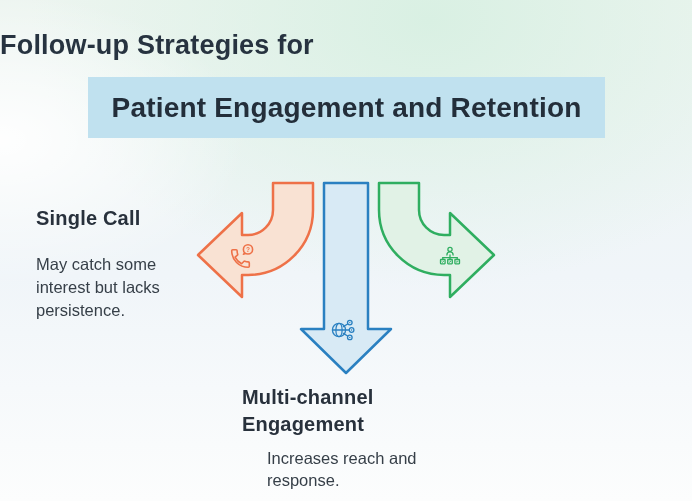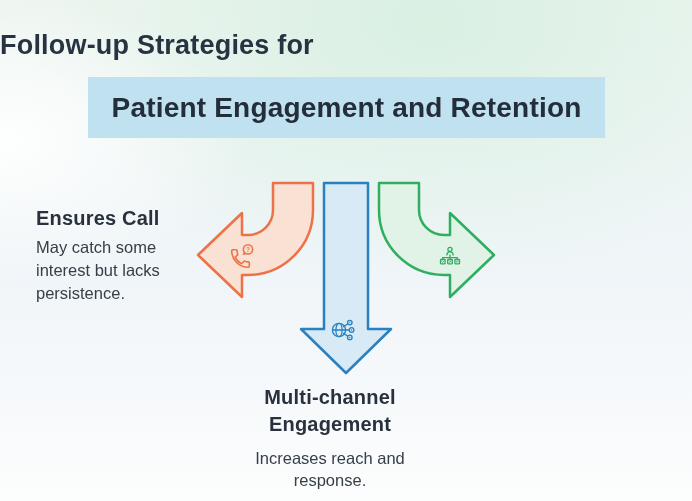--- a/index.html
+++ b/index.html
@@ -25,27 +25,27 @@
   .title-band{
     position:absolute;top:77px;left:88px;width:517px;height:61px;
     background:#c0e1ef;
     display:flex;align-items:center;justify-content:center;
     font-size:28px;font-weight:800;color:#232e3a;
     letter-spacing:.2px;
   }
   .arrows{position:absolute;top:0;left:0;}
   .txt-block{position:absolute;}
   .txt-heading{font-size:20px;line-height:26px;font-weight:700;color:#28313c;letter-spacing:.2px;}
-  .txt-body{font-size:16.5px;line-height:23px;color:#363f48;margin-top:5px;}
+  .txt-body{font-size:16.5px;line-height:23px;color:#363f48;margin-top:22px;}
   .blk-left{left:36px;top:205px;width:158px;text-align:left;}
   .blk-left .txt-body{width:146px;}
   .blk-right{left:503px;top:204px;width:152px;text-align:left;}
   .blk-right .txt-heading{width:120px;}
   .blk-right .txt-body{width:142px;}
-  .blk-bottom{left:230px;top:384px;width:200px;text-align:center;}
+  .blk-bottom{left:242px;top:384px;width:200px;text-align:left;}
   .blk-bottom .txt-heading{line-height:27px;}
   .blk-bottom .txt-body{max-width:150px;margin:9px auto 0;line-height:22px;}
 </style>
 </head>
 <body>
 
 <div class="stage">
 
   <div class="title-top">Follow-up Strategies for</div>
 
@@ -94,21 +94,21 @@
       <rect x="2.5" y="13.5" width="4.6" height="4.3" rx="0.5"></rect>
       <rect x="9.7" y="13.5" width="4.6" height="4.3" rx="0.5"></rect>
       <rect x="16.9" y="13.5" width="4.6" height="4.3" rx="0.5"></rect>
       <path d="M3.9 15.7 l0.7 0.7 1.1-1.3" stroke-width="0.9"></path>
       <path d="M11.1 15.7 l0.7 0.7 1.1-1.3" stroke-width="0.9"></path>
       <path d="M18.3 15.7 l0.7 0.7 1.1-1.3" stroke-width="0.9"></path>
     </g>
   </svg>
 
   <div class="txt-block blk-left">
-    <div class="txt-heading">Ensures Call</div>
+    <div class="txt-heading">Single Call</div>
     <div class="txt-body">May catch some interest but lacks persistence.</div>
   </div>
 
 
   <div class="txt-block blk-bottom">
     <div class="txt-heading">Multi-channel Engagement</div>
     <div class="txt-body">Increases reach and response.</div>
   </div>
 
 </div>

